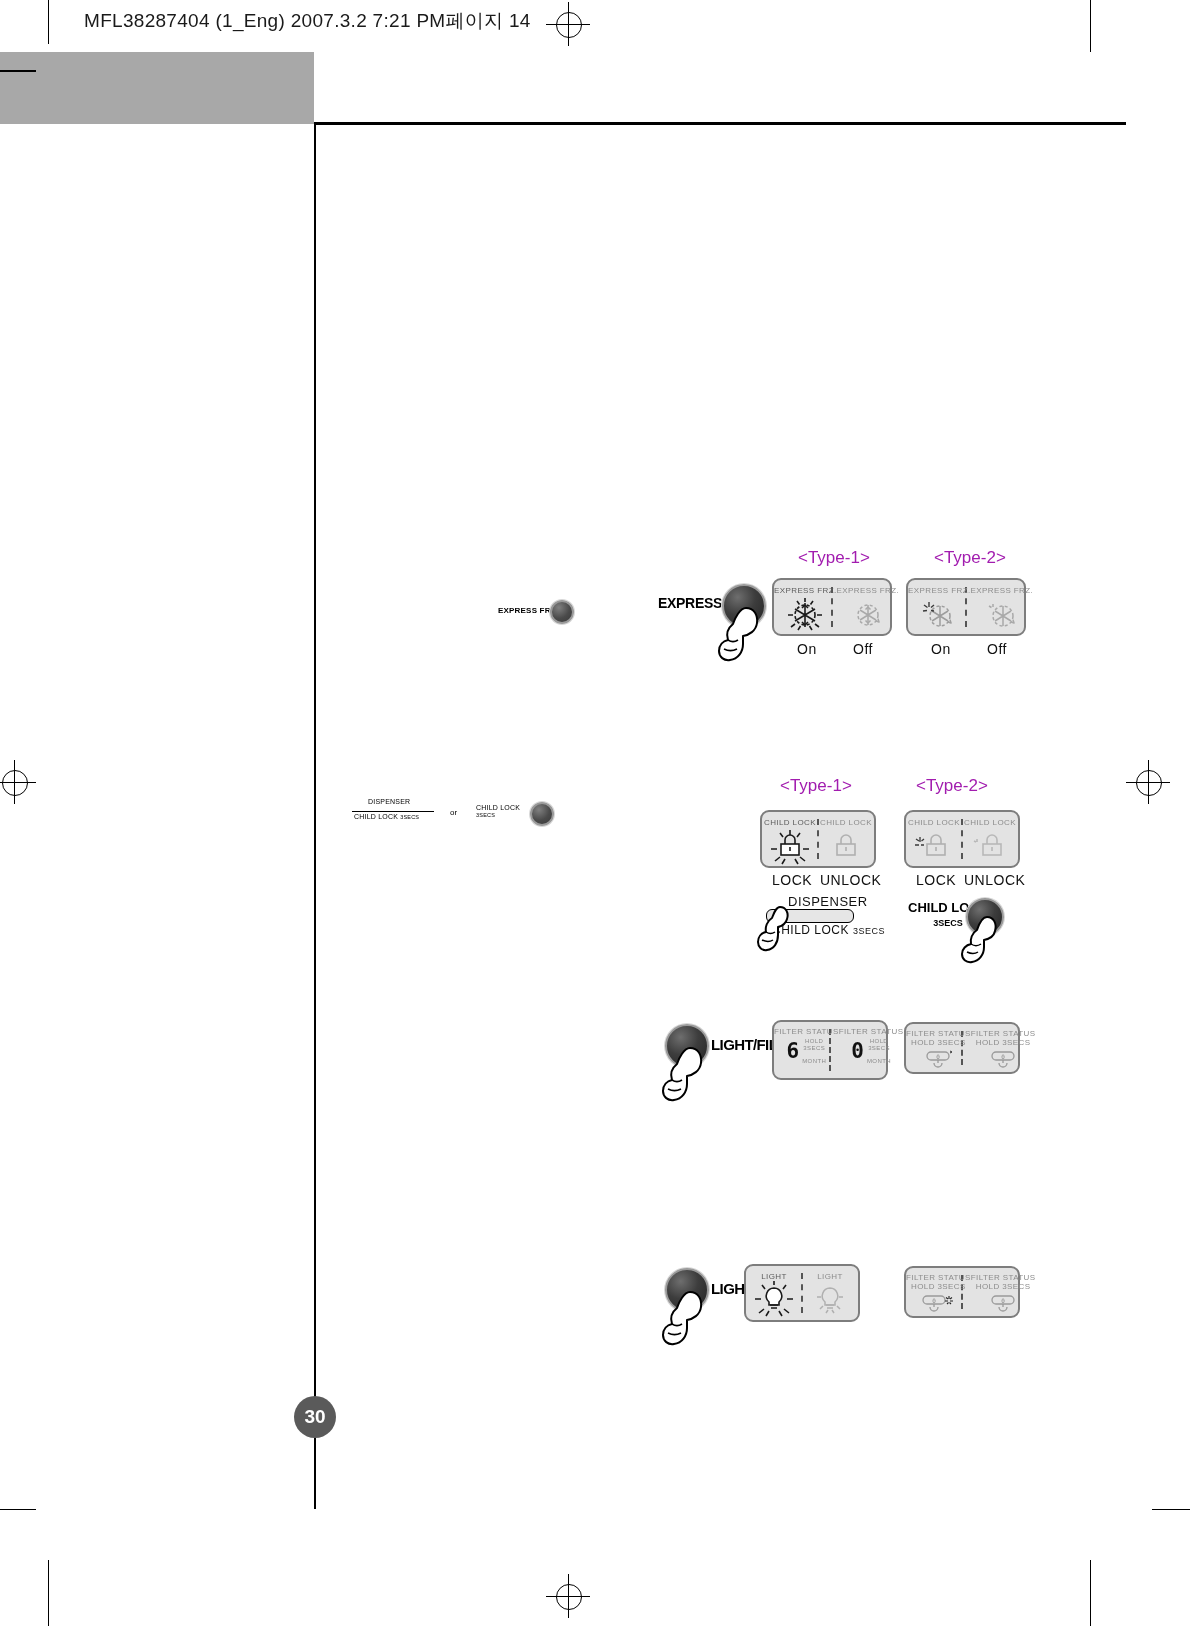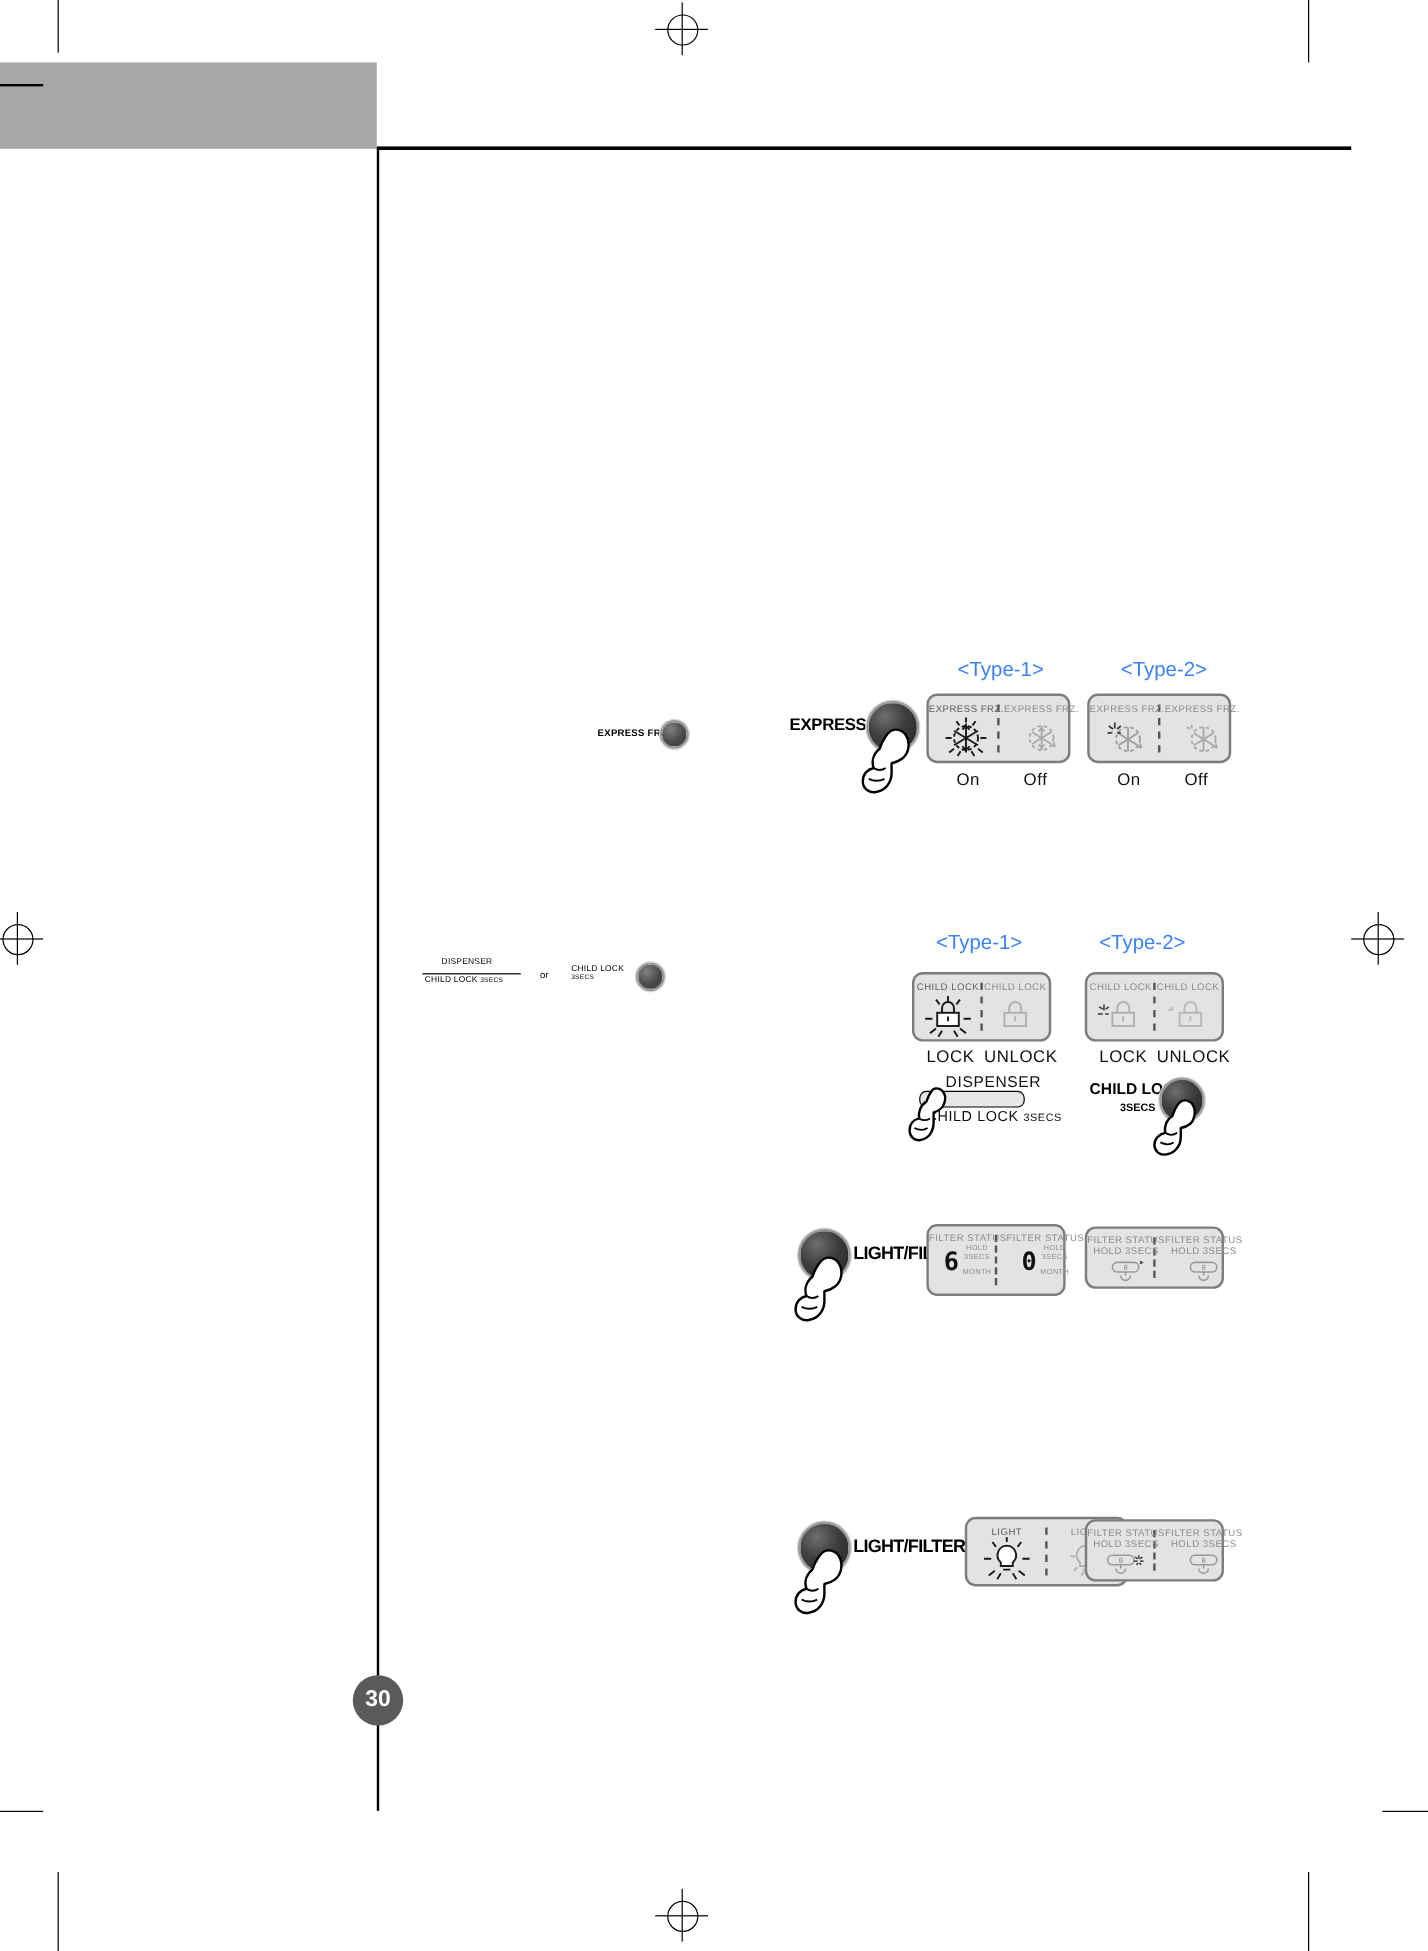--- a/index.html
+++ b/index.html
@@ -32,21 +32,21 @@
   
   .panel{position:absolute;background:#e3e3e3;border:2px solid #7d7d7d;border-radius:9px;
          display:flex;box-sizing:border-box;}
   .panel .half{flex:1;position:relative;display:flex;flex-direction:column;align-items:center;
                justify-content:flex-start;padding-top:6px;box-sizing:border-box;}
   .panel .divider{position:absolute;left:50%;top:7px;bottom:7px;width:0;
                   border-left:2px dashed #555;transform:translateX(-1px);}
   .cap{font-size:8px;color:#8c8c8c;letter-spacing:.4px;white-space:nowrap;line-height:1.15;text-align:center;}
   .cap.dk{color:#5d5d5d;}
 
-  .typelabel{position:absolute;font-size:17px;color:#3b82f6;white-space:nowrap;}
+  .typelabel{position:absolute;font-size:17px;color:#a21caf;white-space:nowrap;}
   .underlabel{position:absolute;font-size:14px;color:#111;white-space:nowrap;letter-spacing:.5px;}
 
   
   .btn{position:absolute;border-radius:50%;
        background:radial-gradient(circle at 34% 28%, #6e6e6e 0%, #3d3d3d 45%, #232323 100%);
        border:2px solid #9a9a9a;box-shadow:0 0 0 1px #d8d8d8;}
   .btn.sm{background:radial-gradient(circle at 34% 28%, #808080 0%, #4a4a4a 55%, #3a3a3a 100%);}
 
   .btnlabel{position:absolute;font-weight:bold;color:#000;white-space:nowrap;}
 
@@ -78,20 +78,21 @@
   <div class="reg" style="left:-8px;top:760px;">
       <span class="circ"></span>
     </div>
   <div class="reg" style="left:1126px;top:760px;">
       <span class="circ"></span>
     </div>
 
   <div class="crop-line" style="left:0;top:1509px;width:36px;height:1px;"></div>
   <div class="crop-line" style="left:1152px;top:1509px;width:38px;height:1px;"></div>
 
+  <div class="hdr">MFL38287404 (1_Eng)  2007.3.2 7:21 PM페이지 14</div>
 
   <div class="banner"></div>
   <div class="rule-top"></div>
   <div class="rule-left"></div>
   <div class="spine"></div>
 
   <div class="pagenum">30</div>
 
   <div style="position:absolute;left:498px;top:598px;">
     <span class="tiny" style="left:0;top:8px;font-weight:bold;font-size:8px;">EXPRESS FRZ.</span>
@@ -321,21 +322,21 @@
   </div>
 
   <div class="btn" style="left:665px;top:1268px;width:40px;height:40px;"></div>
   <span class="btnlabel" style="left:711px;top:1280px;font-size:15px;letter-spacing:-.6px;">LIGHT/FILTER</span>
   <svg style="position:absolute;left:660px;top:1288px;width:58px;height:62px;" viewBox="0 0 58 62">
     <path d="M30 4 C38 4 42 11 41 19 C40 27 33 31 27 32 L27 40 C27 48 22 55 14 56 C8 57 3 53 3 47 C3 41 7 37 12 36 C10 30 12 24 17 20 C19 14 24 4 30 4 Z" fill="#ffffff" stroke="#000" stroke-width="2" stroke-linejoin="round"></path>
     <path d="M12 36 C15 38 19 38 22 36" fill="none" stroke="#000" stroke-width="1.6"></path>
     <path d="M8 45 C12 47 17 47 21 45" fill="none" stroke="#000" stroke-width="1.6"></path>
   </svg>
 
-  <div class="panel" style="left:804px;top:1264px;width:136px;height:58px;">
+  <div class="panel" style="left:744px;top:1264px;width:116px;height:58px;">
     <div class="divider"></div>
     <div class="half">
       <span class="cap dk">LIGHT</span>
       <svg style="width:44px;height:38px;margin-top:0;" viewBox="0 0 44 38">
         <g stroke="#1a1a1a" stroke-width="1.6" fill="none">
           <path d="M22 7 a8 8 0 0 1 5 14 l0 3 h-10 l0 -3 a8 8 0 0 1 5 -14 z" fill="#ffffff"></path>
           <path d="M18 24 h8 M19 27 h6"></path>
           <path d="M22 0 V4 M10 4 L13 8 M34 4 L31 8 M3 18 H9 M35 18 H41 M7 32 L12 28 M37 32 L32 28 M14 35 L17 30 M30 35 L27 30"></path>
         </g>
       </svg>

